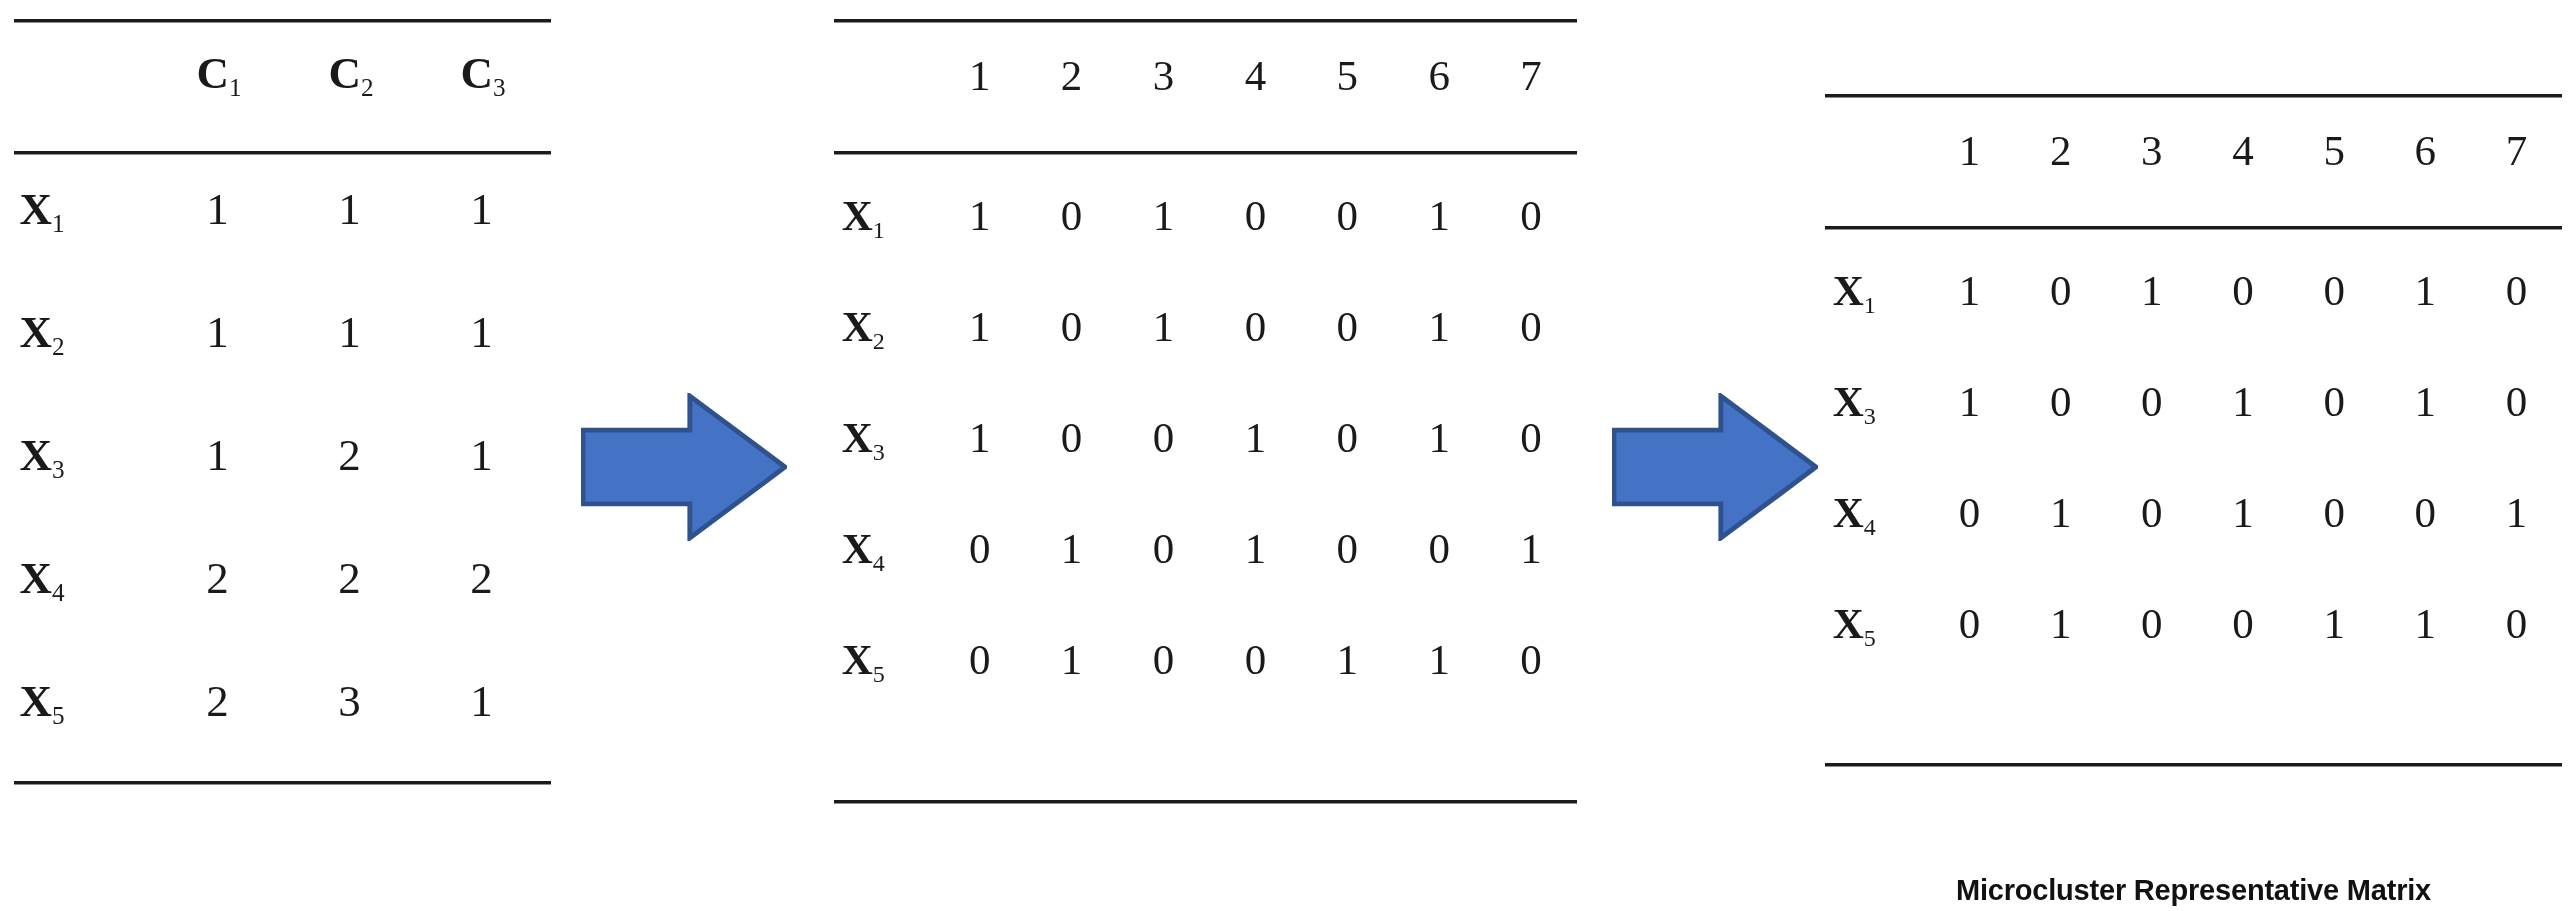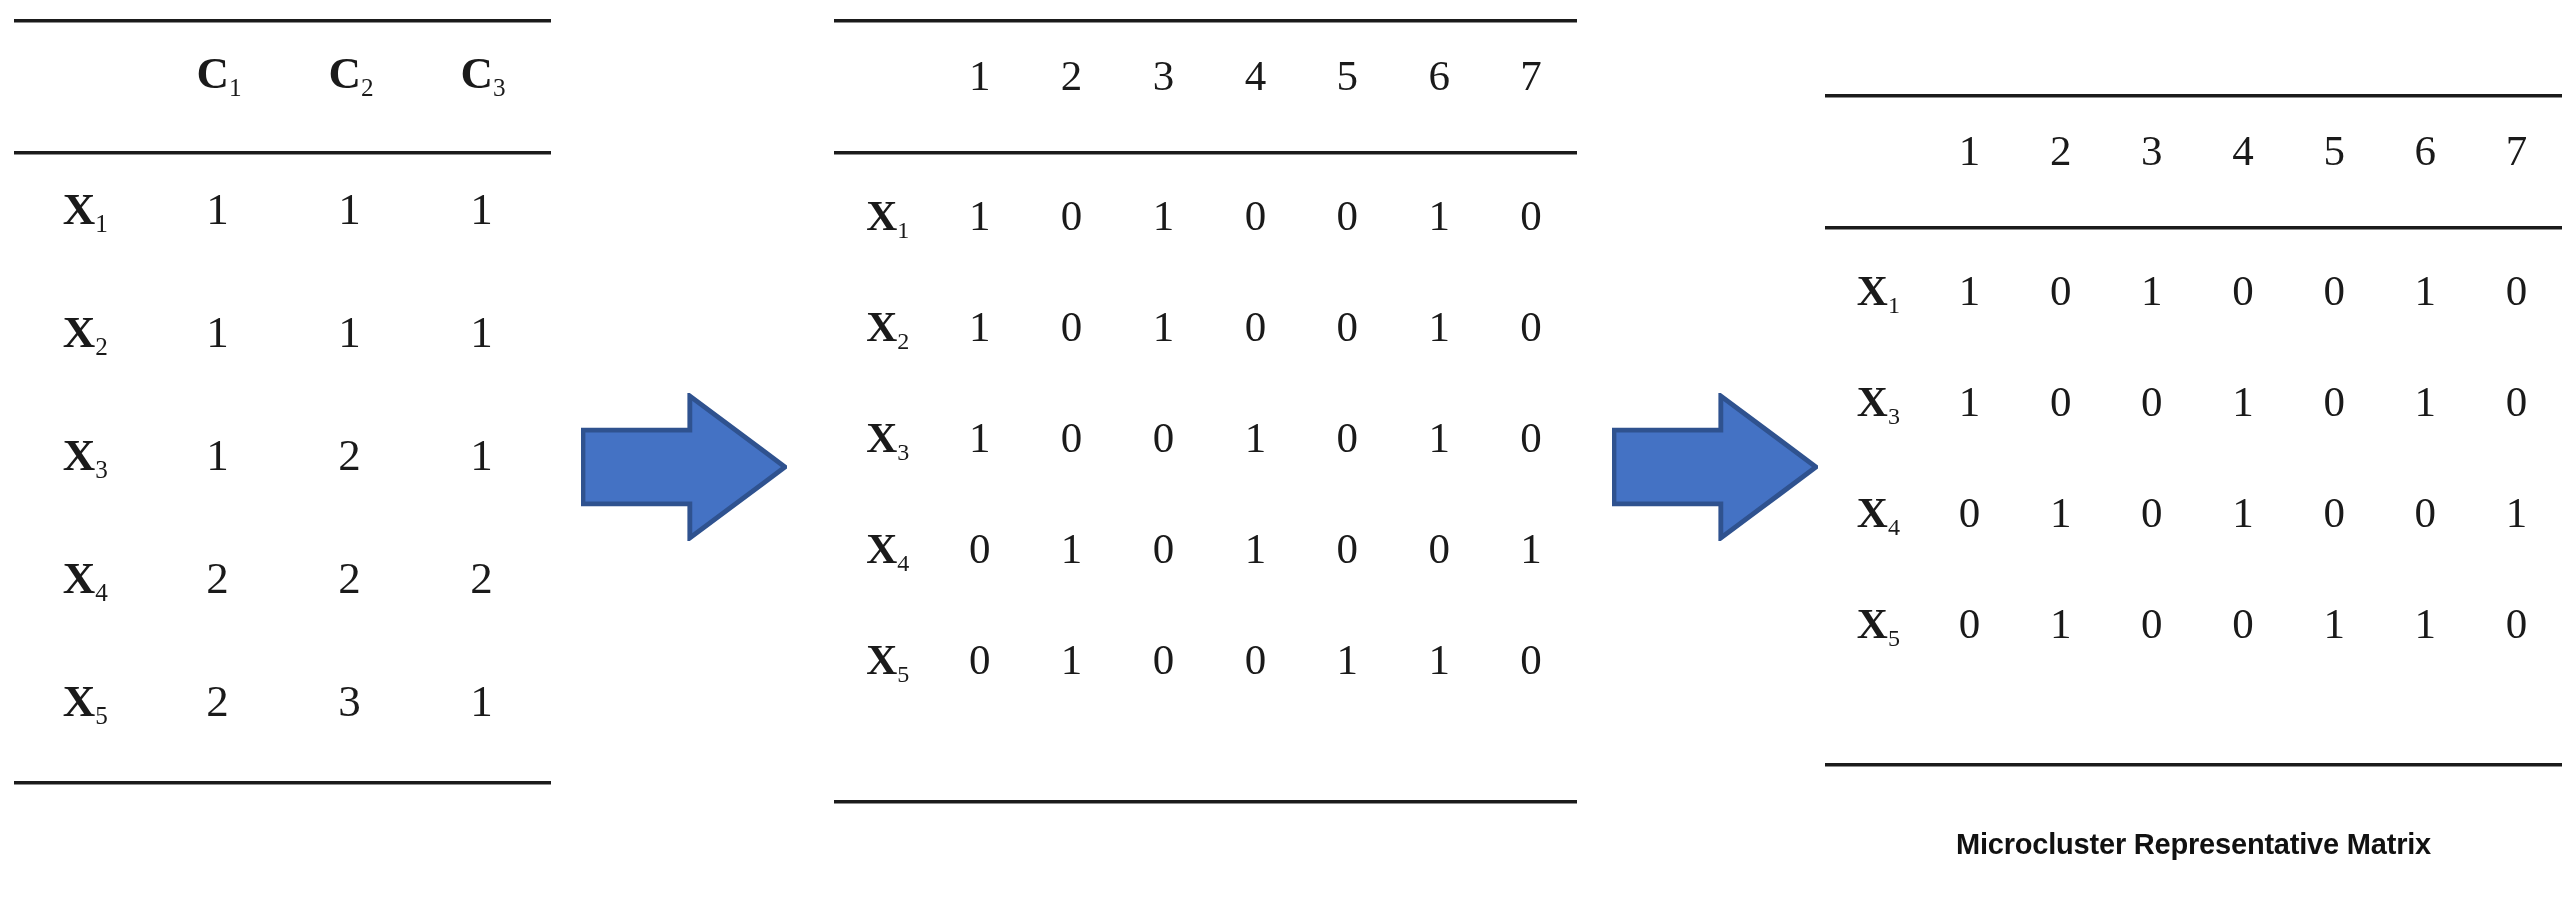--- a/index.html
+++ b/index.html
@@ -40,21 +40,21 @@
   }
   .mrow {
     display: flex;
     align-items: baseline;
   }
   .cell {
     text-align: center;
     white-space: nowrap;
   }
   .rowlabel {
-    text-align: center;
+    text-align: left;
   }
   sub {
     font-size: 0.56em;
     vertical-align: baseline;
     position: relative;
     top: 0.32em;
     font-weight: normal;
     letter-spacing: 0;
   }
 
@@ -126,21 +126,21 @@
   #panel-micro .matrix-body { top: 266px; }
 
   #panel-micro .mrow {
     font-size: 43px;
     font-family: "Liberation Serif", "DejaVu Serif", serif;
   }
   #panel-micro .matrix-body .mrow { margin-bottom: 62px; }
   #panel-micro .rowlabel { width: 89px; padding-left: 7.8px; font-weight: bold; }
   #panel-micro .cell     { width: 92px; }
 
-  #panel-micro .caption { top: 828px; }
+  #panel-micro .caption { top: 874px; }
 
   
   .arrow {
     position: absolute;
     top: 393px;
     width: 206px;
     height: 148px;
   }
   #arrow-1 { left: 581px; }
   #arrow-2 { left: 1612px; }

